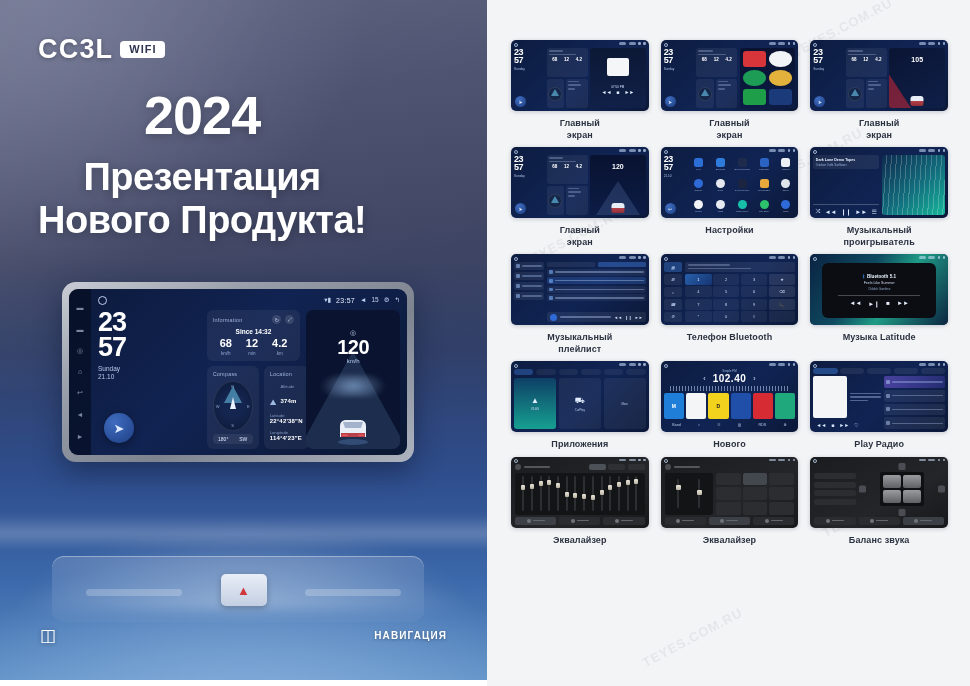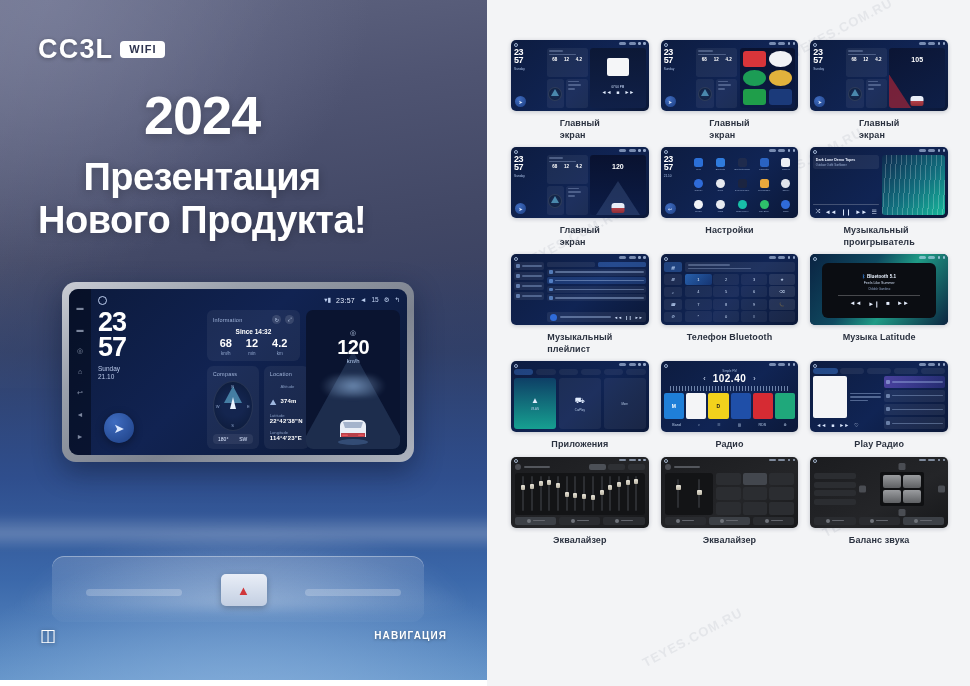--- a/index.html
+++ b/index.html
@@ -198,21 +198,21 @@
 
   .grid { position:relative; display:grid; grid-template-columns:repeat(3,1fr);
           gap:6px 12px; }
   .cell { display:flex; flex-direction:column; align-items:center; }
   .shot {
     width:100%; height:71px; border-radius:5px; overflow:hidden; position:relative;
     background:linear-gradient(135deg,#0d1c40,#102454 55%,#0b1838);
     box-shadow:0 1px 4px rgba(20,30,60,.22);
   }
   .shot.dark { background:linear-gradient(150deg,#1b1c1f,#242528 60%,#17181a); }
-  .cap { margin-top:7px; color:#2b3240; font-size:9px; font-weight:700; text-align:left;
+  .cap { margin-top:7px; color:#2b3240; font-size:9px; font-weight:700; text-align:center;
          line-height:1.28; letter-spacing:.1px; }
 
   
   .m-status { position:absolute; top:2px; right:3px; display:flex; gap:2.5px; align-items:center; }
   .m-dotlight { width:2.5px; height:2.5px; border-radius:50%; background:rgba(205,225,255,.7); }
   .m-pill { width:7px; height:2.5px; border-radius:1.5px; background:rgba(205,225,255,.55); }
   .m-home { position:absolute; top:2.5px; left:3px; width:4px; height:4px;
             border:0.8px solid rgba(205,225,255,.75); border-radius:50%; }
 
   .m-home-layout { position:absolute; inset:8px 3px 3px 3px; display:flex; gap:2.5px; }
@@ -1089,21 +1089,21 @@
             <div class="m-rbottom">
               <span>Band</span>
               <span>⌕</span>
               <span>☰</span>
               <span>▥</span>
               <span>RDS</span>
               <span>⚙</span>
             </div>
           </div>
         </div>
-        <div class="cap">Радио</div>
+        <div class="cap">Нового</div>
       </div>
 
       <div class="cell">
         <div class="shot">
           <div class="m-home"></div>
           <div class="m-status">
               <span class="m-pill"></span>
               <span class="m-pill"></span>
               <span class="m-dotlight"></span>
               <span class="m-dotlight"></span>

